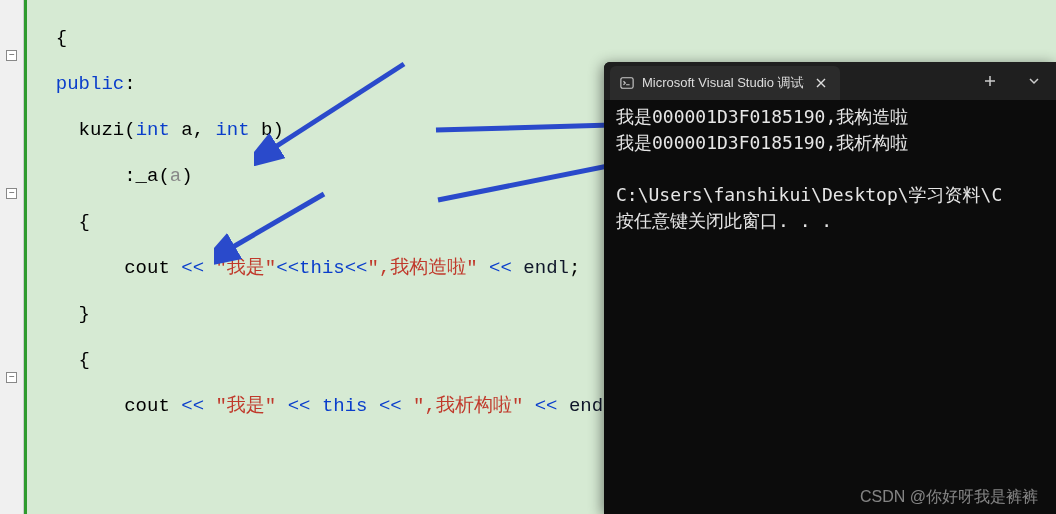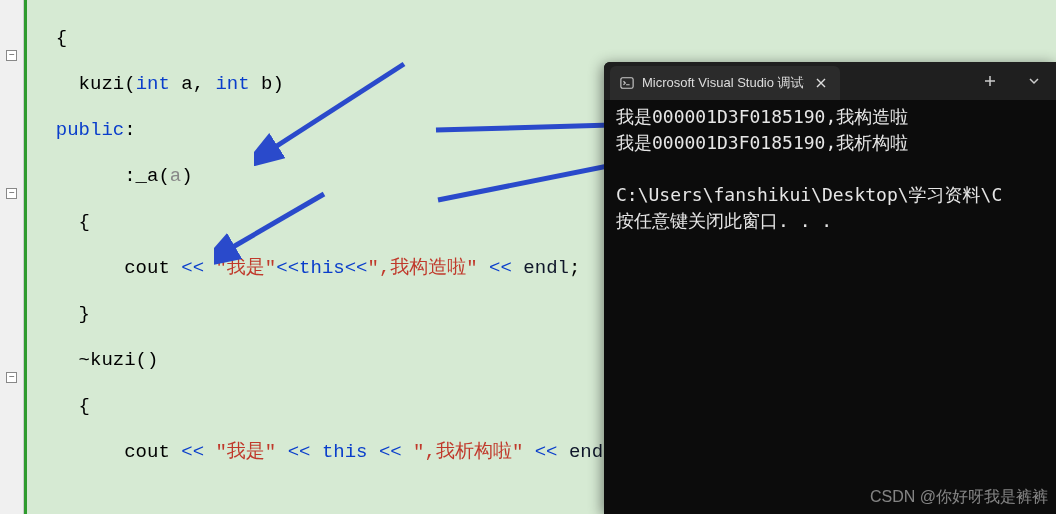--- a/index.html
+++ b/index.html
@@ -111,21 +111,21 @@
     font-size: 16px;
   }
   .term-body {
     padding: 4px 12px;
     line-height: 26px;
     white-space: pre-wrap;
   }
 
   .watermark {
     position: absolute;
-    right: 8px; bottom: 6px;
+    right: 18px; bottom: 6px;
     color: rgba(230,230,230,0.55);
     font-family: 'Microsoft YaHei', sans-serif;
     font-size: 16px;
     pointer-events: none;
   }
 
   .arrow {
     position: absolute;
     pointer-events: none;
   }
@@ -148,27 +148,26 @@
       <div class="gap"></div>
       <div class="gap"></div>
       <div class="gap"></div>
       <div class="gap"></div>
       <div class="gap"></div>
       <div class="gap"></div>
     <div class="fold">−</div>
   </div>
   <div class="code">
 <span class="line">  {</span>
+<span class="line"><span class="kw">  public</span><span>:</span></span>
 <span class="line"><span>    kuzi(</span><span class="type">int</span><span> a, </span><span class="type">int</span><span> b)</span></span>
-<span class="line"><span class="kw">  public</span><span>:</span></span>
 <span class="line"><span>        :_a(</span><span class="grey">a</span><span>)</span></span>
 <span class="line">    {</span>
 <span class="line"><span>        cout </span><span class="op">&lt;&lt;</span><span class="str"> "我是"</span><span class="op">&lt;&lt;</span><span class="kw">this</span><span class="op">&lt;&lt;</span><span class="str">",我构造啦"</span><span class="op"> &lt;&lt; </span><span class="id">endl</span><span>;</span></span>
 <span class="line">    }</span>
-<span class="line">    ~kuzi()</span>
 <span class="line">    {</span>
 <span class="line"><span>        cout </span><span class="op">&lt;&lt;</span><span class="str"> "我是"</span><span class="op"> &lt;&lt; </span><span class="kw">this</span><span class="op"> &lt;&lt; </span><span class="str">",我析构啦"</span><span class="op"> &lt;&lt; </span><span class="id">endl</span><span>;</span></span>
 
 
 
 
 
 
 
 

